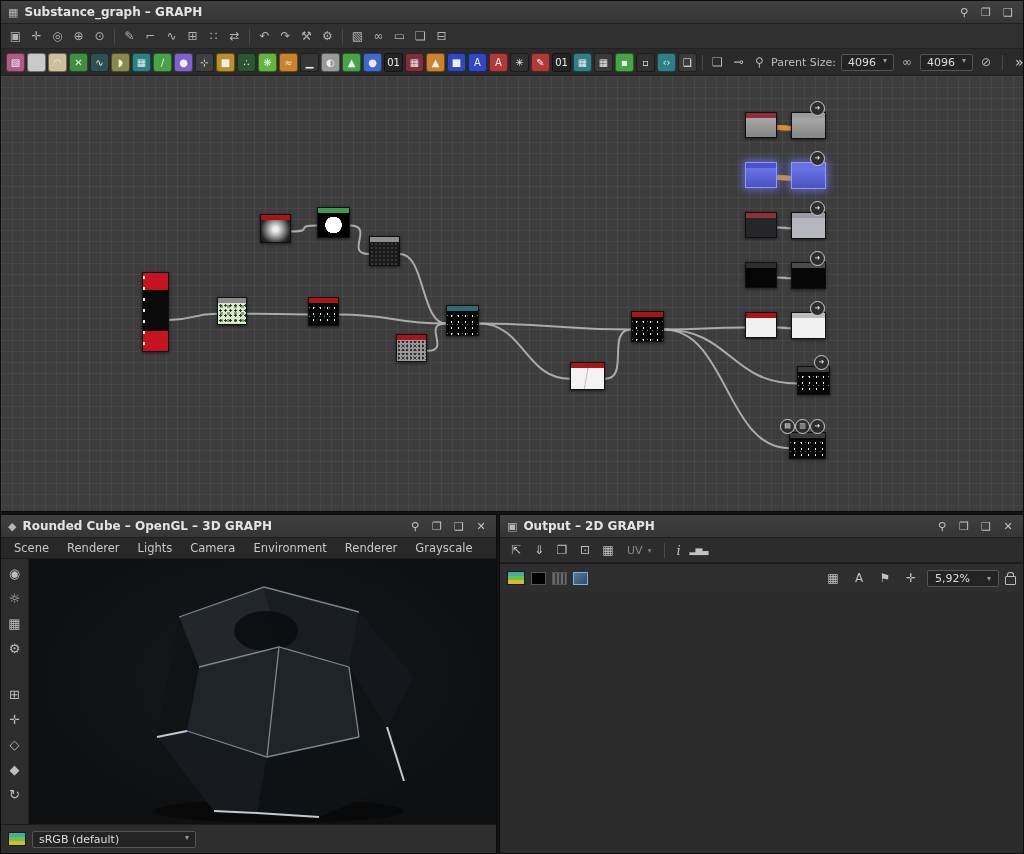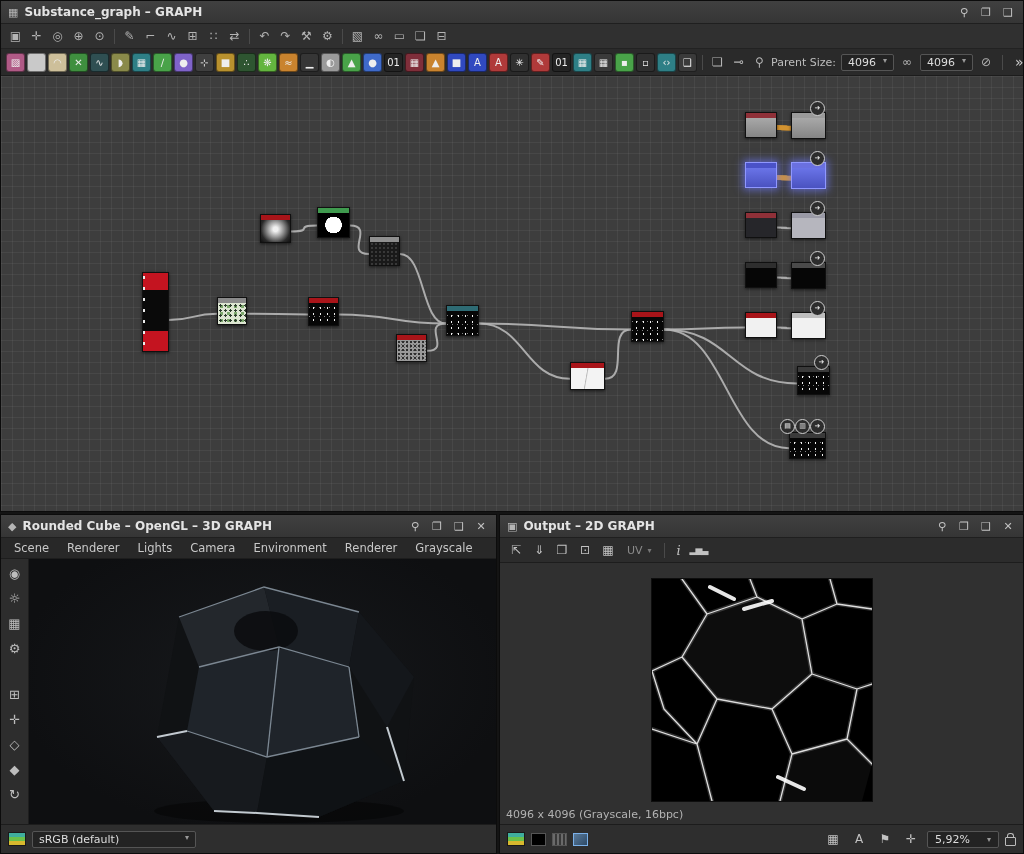--- a/index.html
+++ b/index.html
@@ -428,33 +428,20 @@
         </div>
       <span class="uv-select">
         <span>UV</span>
         <span class="caret">▾</span>
       </span>
       <span class="tb-sep"></span>
       <span class="info-ico">i</span>
       <span class="hist-ico">▂▅▃</span>
     </div>
 
-    <div class="viewport2d">
-      <svg class="texture-2d" width="220" height="222" viewBox="0 0 220 222">
-        <rect width="220" height="222" fill="#000"></rect>
-        <polygon points="55,35 105,18 150,40 160,95 120,130 65,120 30,78" fill="#0d0d0d"></polygon>
-        <polygon points="140,175 195,160 220,185 210,222 128,222" fill="#0b0b0b"></polygon>
-        <g fill="none" stroke-linejoin="round" stroke-linecap="round">
-          <path stroke="#ffffff" stroke-width="4" opacity="0.18" d="M30,0 L55,35 L30,78 L0,92 M55,35 L105,18 L150,40 L160,95 L120,130 L65,120 L30,78 M105,18 L98,0 M150,40 L185,25 L220,30 M185,25 L178,0 M160,95 L205,110 L220,105 M205,110 L195,160 L220,185 M120,130 L140,175 L128,222 M140,175 L195,160 M65,120 L45,165 L60,222 M45,165 L0,150 M0,92 L12,130 L45,165"></path>
-          <path stroke="#e8e8e8" stroke-width="1.3" opacity="0.95" d="M30,0 L55,35 L30,78 L0,92 M55,35 L105,18 L150,40 L160,95 L120,130 L65,120 L30,78 M105,18 L98,0 M150,40 L185,25 L220,30 M185,25 L178,0 M160,95 L205,110 L220,105 M205,110 L195,160 L220,185 M120,130 L140,175 L128,222 M140,175 L195,160 M65,120 L45,165 L60,222 M45,165 L0,150 M0,92 L12,130 L45,165"></path>
-          <path stroke="#ffffff" stroke-width="4" opacity="0.9" d="M92,30 L120,22 M126,198 L152,210 M58,8 L82,20"></path>
-        </g>
-      </svg>
-      <span class="caption">4096 x 4096 (Grayscale, 16bpc)</span>
-    </div>
 
     <div class="bottombar">
       <span class="layers-ico"></span>
       <span class="swatch swatch-black"></span>
       <span class="swatch swatch-pattern"></span>
       <span class="swatch swatch-image"></span>
       <div class="right-group">
         <div style="display:flex;align-items:center;gap:6px" id="bottom2d-icons">
             <span class="tb2d-icon">▦</span>
             <span class="tb2d-icon">A</span>

